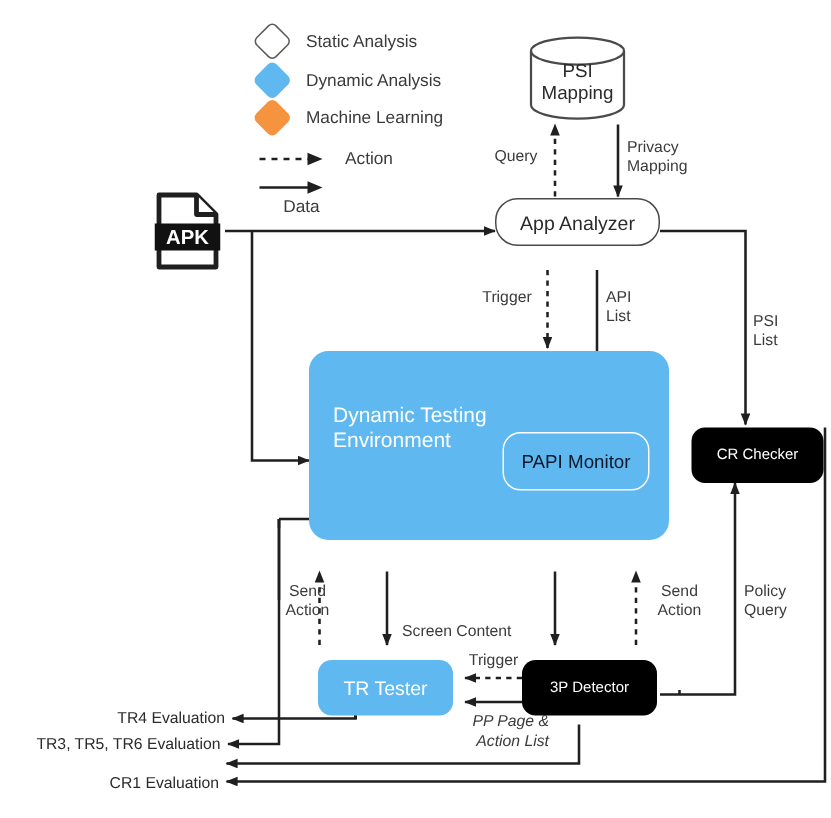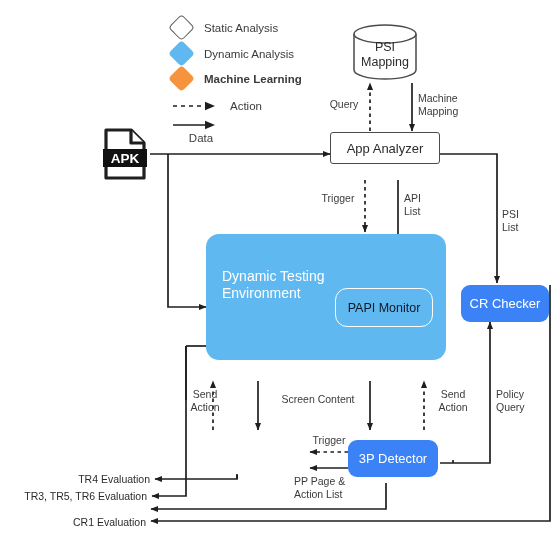--- a/index.html
+++ b/index.html
@@ -18,24 +18,24 @@
   .diamond{width:19px;height:19px;transform:rotate(45deg);border-radius:4px;box-sizing:border-box;}
   .diamond.static{background:#ffffff;border:1.4px solid #5a5a5a;}
   .diamond.dynamic{background:#5FB9F0;}
   .diamond.ml{background:#F5933E;}
   .legend-label{margin-left:13px;font-size:11.5px;color:#3b3b3b;white-space:nowrap;}
 
   .legend-arrow{width:46px;height:14px;position:relative;}
   .legend-label2{margin-left:12px;font-size:11.5px;color:#3b3b3b;}
 
   
-  .rr{border-radius:3px;}
+  .rr{border-radius:15px;}
   .white-box{background:#ffffff;border:1.5px solid #4a4a4a;color:#2b2b2b;font-size:13px;}
   .blue-box{background:#5FB9F0;color:#ffffff;}
-  .orange-box{background:#3b82f6;color:#ffffff;font-size:13px;}
+  .orange-box{background:#000000;color:#ffffff;font-size:10px;}
   .inner-outline{background:transparent;border:1.6px solid #ffffff;color:#0f172a;font-size:12.5px;border-radius:12px;}
 
   .dte-label{position:absolute;left:222px;top:268px;width:110px;
     color:#ffffff;font-size:14px;line-height:17px;font-weight:400;}
 
   
   .elabel{position:absolute;font-size:10.5px;line-height:12.5px;color:#3b3b3b;text-align:center;white-space:pre-line;}
 
   
   .outlabel{position:absolute;font-size:10.5px;color:#2b2b2b;text-align:right;white-space:nowrap;}
@@ -125,21 +125,21 @@
   </svg>
 
   <div class="legend-row" style="left:172px;top:18px;">
     <span class="diamond static"></span>
     <span class="legend-label">Static Analysis</span>
   </div>
   <div class="legend-row" style="left:172px;top:44px;">
     <span class="diamond dynamic"></span>
     <span class="legend-label">Dynamic Analysis</span>
   </div>
-  <div class="legend-row" style="left:172px;top:69px;font-weight:bold;">
+  <div class="legend-row" style="left:172px;top:69px;">
     <span class="diamond ml"></span>
     <span class="legend-label">Machine Learning</span>
   </div>
 
   <div class="legend-row" style="left:172px;top:99px;">
     <span class="legend-arrow">
       <svg width="46" height="14" viewBox="0 0 46 14">
         <path d="M1,7 L34,7" stroke="#1f1f1f" stroke-width="1.7" stroke-dasharray="4,4" fill="none"></path>
         <path d="M33,2.8 L43,7 L33,11.2 z" fill="#1f1f1f"></path>
       </svg>
@@ -184,43 +184,46 @@
 Environment</div>
 
   <div class="node inner-outline" style="left:335px;top:288px;width:98px;height:39px;">
     <span>PAPI Monitor</span>
   </div>
 
   <div class="node rr orange-box" style="left:461px;top:285px;width:88px;height:37px;border-radius:9px;">
     <span>CR Checker</span>
   </div>
 
+  <div class="node rr blue-box" style="left:212px;top:440px;width:90px;height:37px;border-radius:9px;font-size:13px;">
+    <span>TR Tester</span>
+  </div>
 
   <div class="node rr orange-box" style="left:348px;top:440px;width:90px;height:37px;border-radius:9px;">
     <span>3P Detector</span>
   </div>
 
   <div class="elabel" style="left:322px;top:98px;width:44px;">Query</div>
-  <div class="elabel" style="left:418px;top:92px;width:64px;text-align:left;">Machine
+  <div class="elabel" style="left:418px;top:92px;width:64px;text-align:left;">Privacy
 Mapping</div>
   <div class="elabel" style="left:315px;top:192px;width:46px;">Trigger</div>
   <div class="elabel" style="left:404px;top:192px;width:34px;text-align:left;">API
 List</div>
   <div class="elabel" style="left:502px;top:208px;width:34px;text-align:left;">PSI
 List</div>
 
   <div class="elabel" style="left:180px;top:388px;width:50px;text-align:center;">Send
 Action</div>
-  <div class="elabel" style="left:268px;top:393px;width:100px;text-align:center;">Screen Content</div>
+  <div class="elabel" style="left:268px;top:415px;width:100px;text-align:left;">Screen Content</div>
   <div class="elabel" style="left:428px;top:388px;width:50px;text-align:center;">Send
 Action</div>
   <div class="elabel" style="left:496px;top:388px;width:40px;text-align:left;">Policy
 Query</div>
 
   <div class="elabel" style="left:305px;top:434px;width:48px;text-align:center;">Trigger</div>
-  <div class="elabel" style="left:294px;top:475px;width:72px;text-align:left;">PP Page &amp;
+  <div class="elabel" style="left:294px;top:475px;width:72px;text-align:right;font-style:italic;">PP Page &amp;
 Action List</div>
 
   <div class="outlabel" style="left:0px;top:473px;width:150px;">TR4 Evaluation</div>
   <div class="outlabel" style="left:0px;top:490px;width:147px;">TR3, TR5, TR6 Evaluation</div>
   <div class="outlabel" style="left:0px;top:516px;width:146px;">CR1 Evaluation</div>
 
 </div>
 
 </body></html>

